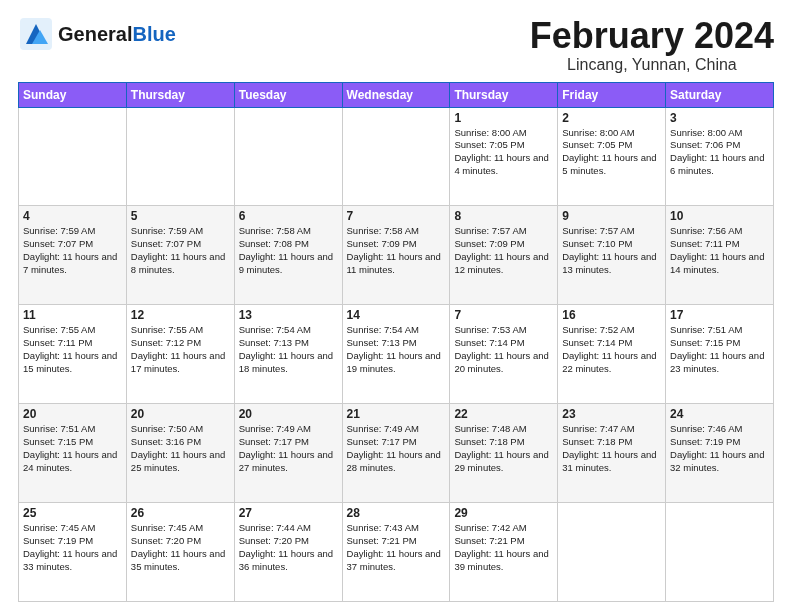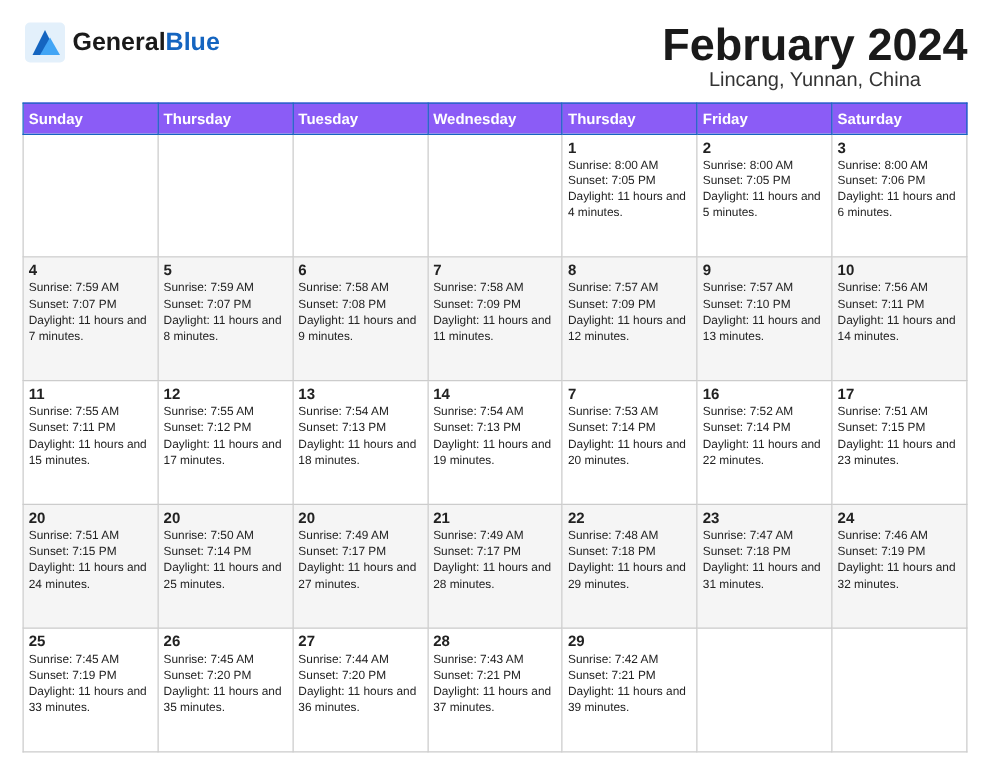--- a/index.html
+++ b/index.html
@@ -265,21 +265,21 @@
           <td>
             <span class="day-num">20</span>
             <div class="day-info">Sunrise: 7:51 AM
 Sunset: 7:15 PM
 Daylight: 11 hours
 and 24 minutes.</div>
           </td>
           <td>
             <span class="day-num">20</span>
             <div class="day-info">Sunrise: 7:50 AM
-Sunset: 7:14 PM
+Sunset: 3:16 PM
 Daylight: 11 hours
 and 25 minutes.</div>
           </td>
           <td>
             <span class="day-num">20</span>
             <div class="day-info">Sunrise: 7:49 AM
 Sunset: 7:17 PM
 Daylight: 11 hours
 and 27 minutes.</div>
           </td>

